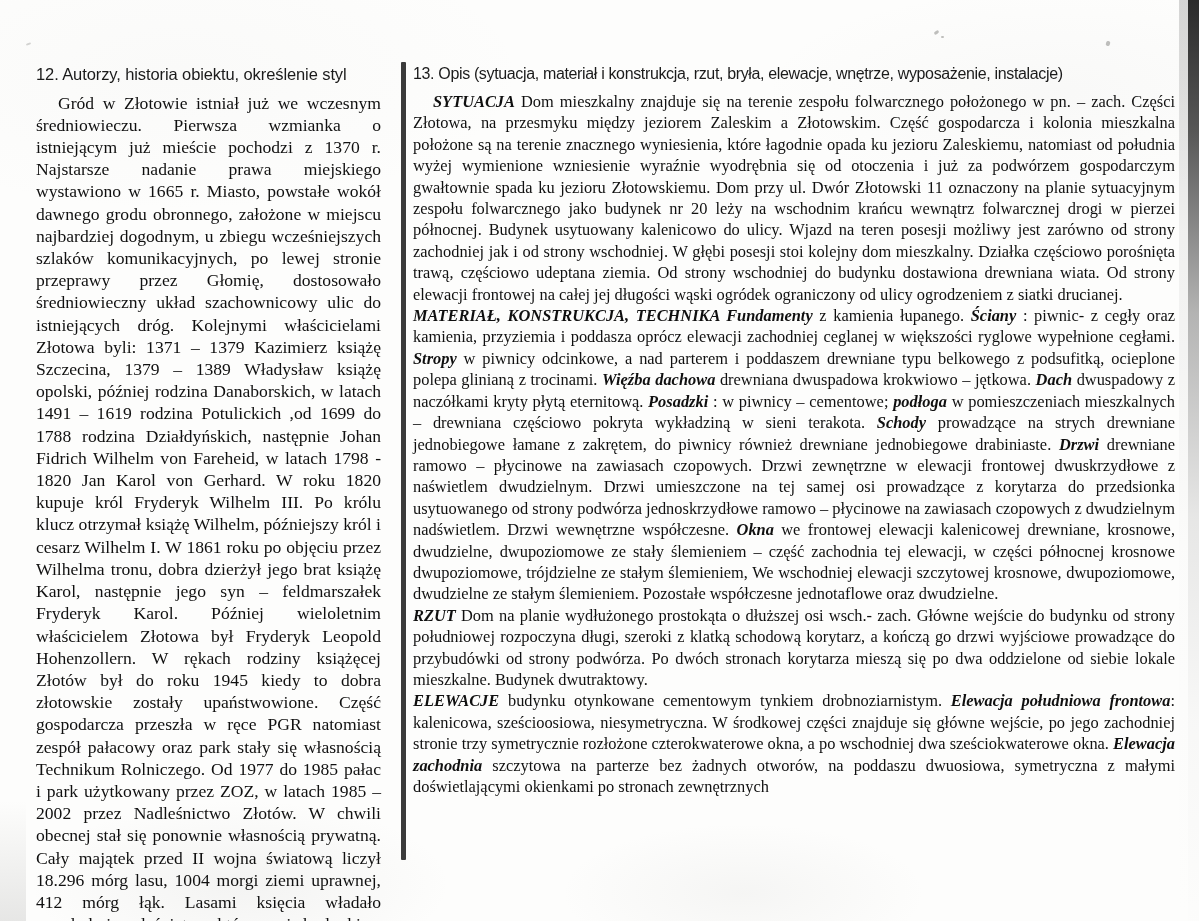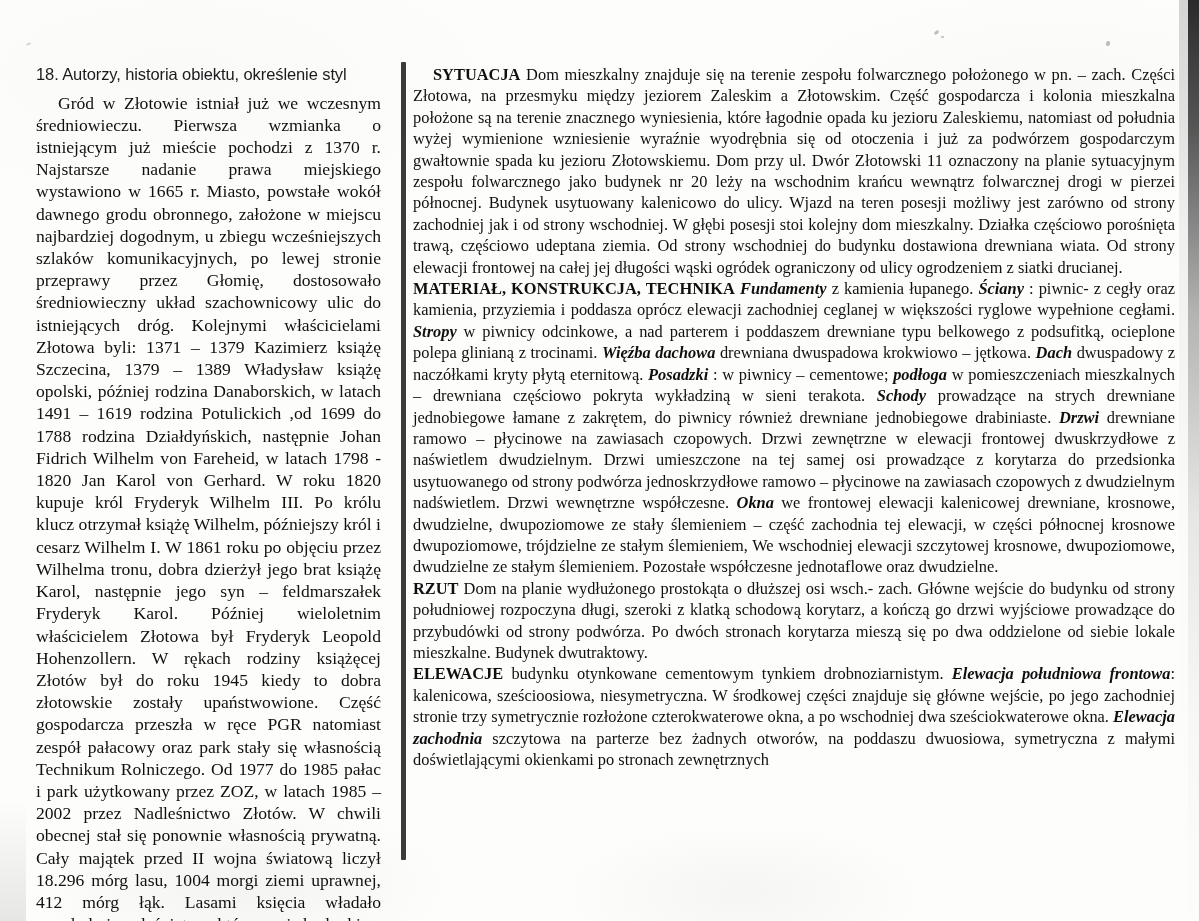--- a/index.html
+++ b/index.html
@@ -124,20 +124,21 @@
   }
   .col-right p.body.indent {
     text-indent: 20px;
   }
   .col-right p.body + p.body {
     margin-top: 0;
   }
 
   b.caps {
     font-weight: bold;
+    font-style: italic;
   }
   i.term {
     font-weight: bold;
   }
 
   
   .speck {
     position: absolute;
     background: #a9a9a7;
     pointer-events: none;
@@ -156,25 +157,26 @@
   <div class="page-edge-bottom-left"></div>
 
   <div class="speck" style="left:934px;top:31px;width:5px;height:3px;transform:rotate(-35deg);"></div>
   <div class="speck" style="left:941px;top:36px;width:3px;height:2px;"></div>
   <div class="speck" style="left:1106px;top:41px;width:4px;height:5px;transform:rotate(20deg);"></div>
   <div class="speck" style="left:26px;top:43px;width:5px;height:2px;transform:rotate(-20deg);opacity:.5;"></div>
 
   <div class="column-divider"></div>
 
   <div class="col col-left">
-    <div class="section-heading">18. Autorzy, historia obiektu, określenie styl</div>
+    <div class="section-heading">12. Autorzy, historia obiektu, określenie styl</div>
     <p class="body">Gród w Złotowie istniał już we wczesnym średniowieczu. Pierwsza wzmianka o istniejącym już mieście pochodzi z 1370 r. Najstarsze nadanie prawa miejskiego wystawiono w 1665 r. Miasto, powstałe wokół dawnego grodu obronnego, założone w miejscu najbardziej dogodnym, u zbiegu wcześniejszych szlaków komunikacyjnych, po lewej stronie przeprawy przez Głomię, dostosowało średniowieczny układ szachownicowy ulic do istniejących dróg. Kolejnymi właścicielami Złotowa byli: 1371 – 1379 Kazimierz książę Szczecina, 1379 – 1389 Władysław książę opolski, później rodzina Danaborskich, w latach 1491 – 1619 rodzina Potulickich ,od 1699 do 1788 rodzina Działdyńskich, następnie Johan Fidrich Wilhelm von Fareheid, w latach 1798 - 1820 Jan Karol von Gerhard. W roku 1820 kupuje król Fryderyk Wilhelm III. Po królu klucz otrzymał książę Wilhelm, późniejszy król i cesarz Wilhelm I. W 1861 roku po objęciu przez Wilhelma tronu, dobra dzierżył jego brat książę Karol, następnie jego syn – feldmarszałek Fryderyk Karol. Później wieloletnim właścicielem Złotowa był Fryderyk Leopold Hohenzollern. W rękach rodziny książęcej Złotów był do roku 1945 kiedy to dobra złotowskie zostały upaństwowione. Część gospodarcza przeszła w ręce PGR natomiast zespół pałacowy oraz park stały się własnością Technikum Rolniczego. Od 1977 do 1985 pałac i park użytkowany przez ZOZ, w latach 1985 – 2002 przez Nadleśnictwo Złotów. W chwili obecnej stał się ponownie własnością prywatną. Cały majątek przed II wojna światową liczył 18.296 mórg lasu, 1004 morgi ziemi uprawnej, 412 mórg łąk. Lasami księcia władało wyodrębnione leśnictwo, które swoje budynki</p>
   </div>
 
   <div class="col col-right">
+    <div class="section-heading">13. Opis (sytuacja, materiał i konstrukcja, rzut, bryła, elewacje, wnętrze, wyposażenie, instalacje)</div>
     <div id="right-body">
         <p class="body indent"><b class="caps">SYTUACJA</b><span> Dom mieszkalny znajduje się na terenie zespołu folwarcznego położonego w pn. – zach. Części Złotowa, na przesmyku między jeziorem Zaleskim a Złotowskim. Część gospodarcza i kolonia mieszkalna położone są na terenie znacznego wyniesienia, które łagodnie opada ku jezioru Zaleskiemu, natomiast od południa wyżej wymienione  wzniesienie wyraźnie wyodrębnia się od otoczenia i już za podwórzem gospodarczym gwałtownie spada ku jezioru Złotowskiemu. Dom przy ul. Dwór Złotowski 11 oznaczony na planie sytuacyjnym zespołu folwarcznego jako budynek nr 20 leży na wschodnim krańcu wewnątrz folwarcznej drogi w pierzei północnej. Budynek usytuowany kalenicowo do ulicy. Wjazd na teren posesji możliwy jest zarówno od strony zachodniej jak i od strony wschodniej. W głębi posesji stoi kolejny dom mieszkalny. Działka częściowo porośnięta trawą, częściowo udeptana ziemia. Od strony wschodniej do budynku dostawiona drewniana wiata. Od strony elewacji frontowej na całej jej długości wąski ogródek ograniczony od ulicy ogrodzeniem z siatki drucianej.</span></p>
         <p class="body"><b class="caps">MATERIAŁ, KONSTRUKCJA, TECHNIKA</b><i class="term"> Fundamenty</i><span> z kamienia łupanego. </span><i class="term">Ściany</i><span> : piwnic-  z cegły oraz kamienia, przyziemia i poddasza oprócz elewacji zachodniej  ceglanej  w większości ryglowe wypełnione cegłami. </span><i class="term">Stropy</i><span> w piwnicy odcinkowe, a nad parterem i poddaszem drewniane typu belkowego z podsufitką, ocieplone polepa glinianą z trocinami. </span><i class="term">Więźba dachowa</i><span> drewniana dwuspadowa krokwiowo – jętkowa. </span><i class="term">Dach</i><span> dwuspadowy z naczółkami kryty płytą eternitową. </span><i class="term">Posadzki</i><span> : w piwnicy – cementowe; </span><i class="term">podłoga</i><span> w pomieszczeniach  mieszkalnych – drewniana częściowo pokryta wykładziną w sieni terakota. </span><i class="term">Schody</i><span> prowadzące na strych drewniane jednobiegowe łamane z zakrętem, do piwnicy również drewniane jednobiegowe drabiniaste. </span><i class="term">Drzwi</i><span>  drewniane ramowo – płycinowe na zawiasach czopowych. Drzwi zewnętrzne w elewacji frontowej dwuskrzydłowe z naświetlem dwudzielnym. Drzwi umieszczone na tej samej osi prowadzące z korytarza do przedsionka usytuowanego od strony podwórza jednoskrzydłowe ramowo – płycinowe na zawiasach czopowych z dwudzielnym nadświetlem. Drzwi wewnętrzne współczesne. </span><i class="term">Okna</i><span> we frontowej elewacji kalenicowej drewniane, krosnowe, dwudzielne, dwupoziomowe ze stały ślemieniem – część zachodnia tej elewacji, w części północnej krosnowe dwupoziomowe, trójdzielne ze stałym ślemieniem, We wschodniej elewacji szczytowej  krosnowe, dwupoziomowe, dwudzielne ze stałym ślemieniem. Pozostałe współczesne jednotaflowe oraz dwudzielne.</span></p>
         <p class="body"><b class="caps">RZUT</b><span> Dom na planie wydłużonego prostokąta o dłuższej osi wsch.- zach. Główne wejście do budynku od strony południowej rozpoczyna długi, szeroki z klatką schodową korytarz, a kończą go drzwi wyjściowe prowadzące do przybudówki od strony podwórza. Po dwóch stronach korytarza mieszą się po dwa oddzielone od siebie lokale mieszkalne. Budynek dwutraktowy.</span></p>
         <p class="body"><b class="caps">ELEWACJE</b><span> budynku otynkowane  cementowym tynkiem drobnoziarnistym. </span><i class="term">Elewacja południowa frontowa</i><span>: kalenicowa, sześcioosiowa, niesymetryczna. W środkowej części znajduje się główne wejście, po jego zachodniej stronie trzy symetrycznie rozłożone  czterokwaterowe okna, a po wschodniej dwa sześciokwaterowe okna. </span><i class="term">Elewacja zachodnia</i><span> szczytowa na parterze bez żadnych otworów, na poddaszu dwuosiowa, symetryczna z małymi doświetlającymi okienkami po stronach zewnętrznych</span></p>
       </div>
   </div>
 
 </div>
 

